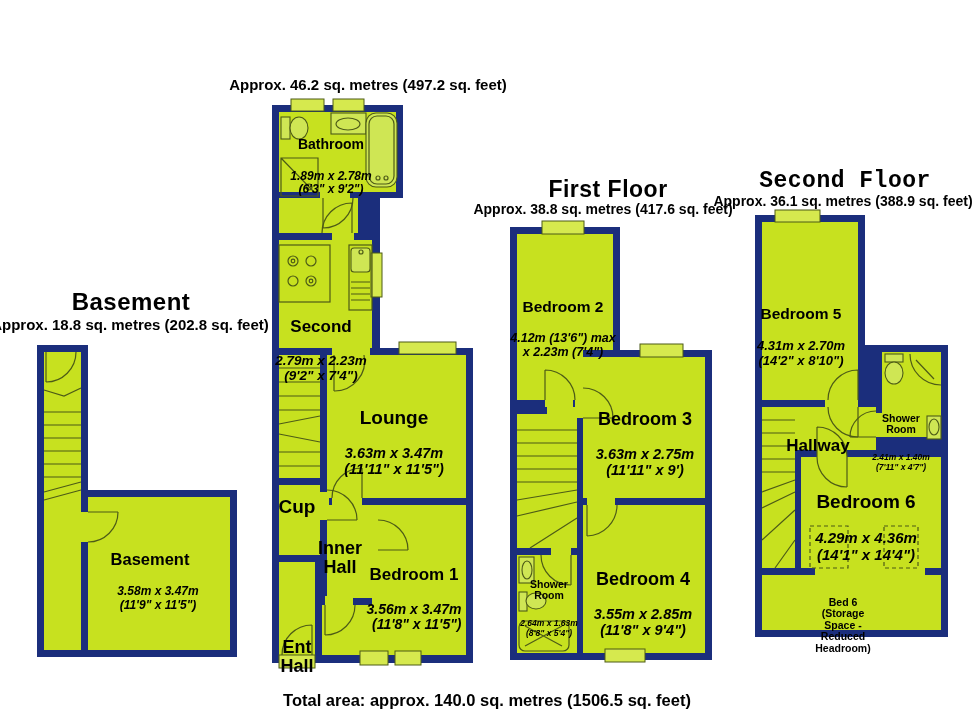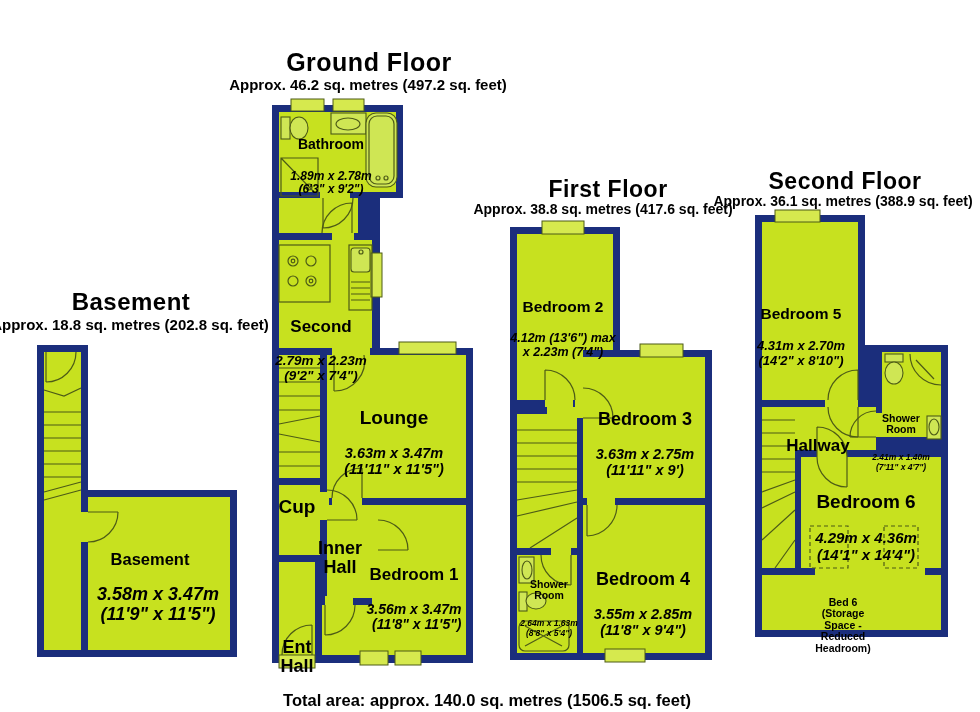--- a/index.html
+++ b/index.html
@@ -200,27 +200,26 @@
       </g>
 
       <rect class="dash" x="810" y="526" width="38" height="42"></rect>
       <rect class="dash" x="884" y="526" width="34" height="42"></rect>
     </g>
   </svg>
 
   <div class="title floor-title" style="left:131px;top:288px;font-size:24px;">Basement</div>
   <div class="title" style="left:130px;top:316px;font-size:15px;">Approx. 18.8 sq. metres (202.8 sq. feet)</div>
 
-  <div class="title floor-title" style="left:369px;top:48px;font-size:25px;">Ground Floor</div>
   <div class="title" style="left:368px;top:76px;font-size:15px;">Approx. 46.2 sq. metres (497.2 sq. feet)</div>
 
   <div class="title floor-title" style="left:608px;top:176px;font-size:23px;">First Floor</div>
   <div class="title" style="left:603px;top:201px;font-size:14px;">Approx. 38.8 sq. metres (417.6 sq. feet)</div>
 
-  <div class="title floor-title" style="left:845px;top:168px;font-size:23px;">Second Floor</div>
+  <div class="title floor-title" style="left:845px;top:168px;font-size:23px;font-family:Liberation Mono, monospace;">Second Floor</div>
   <div class="title" style="left:843px;top:193px;font-size:14px;">Approx. 36.1 sq. metres (388.9 sq. feet)</div>
 
   <div class="title" style="left:487px;top:691px;font-size:16.5px;">Total area: approx. 140.0 sq. metres (1506.5 sq. feet)</div>
 
   <div class="lbl" style="left:331px;top:119px;">
     <div class="nm" style="font-size:14px;">Bathroom</div>
     <div class="dm" style="font-size:12px;">1.89m x 2.78m
 (6'3" x 9'2")</div>
   </div>
   <div class="lbl" style="left:321px;top:300px;">
@@ -245,21 +244,21 @@
     <div class="dm" style="font-size:14px;text-align:right;">3.56m x 3.47m
 (11'8" x 11'5")</div>
   </div>
   <div class="lbl" style="left:297px;top:620px;">
     <div class="nm" style="font-size:18px;">Ent
 Hall</div>
   </div>
 
   <div class="lbl" style="left:150px;top:532px;">
     <div class="nm" style="font-size:16.5px;">Basement</div>
-    <div class="dm" style="font-size:18px;margin-left:16px;">3.58m x 3.47m
+    <div class="dm" style="font-size:12px;margin-left:16px;">3.58m x 3.47m
 (11'9" x 11'5")</div>
   </div>
 
   <div class="lbl" style="left:563px;top:280px;">
     <div class="nm" style="font-size:15.5px;">Bedroom 2</div>
     <div class="dm" style="font-size:12.5px;">4.12m (13'6") max
 x 2.23m (7'4")</div>
   </div>
   <div class="lbl" style="left:645px;top:392px;">
     <div class="nm" style="font-size:18px;">Bedroom 3</div>

